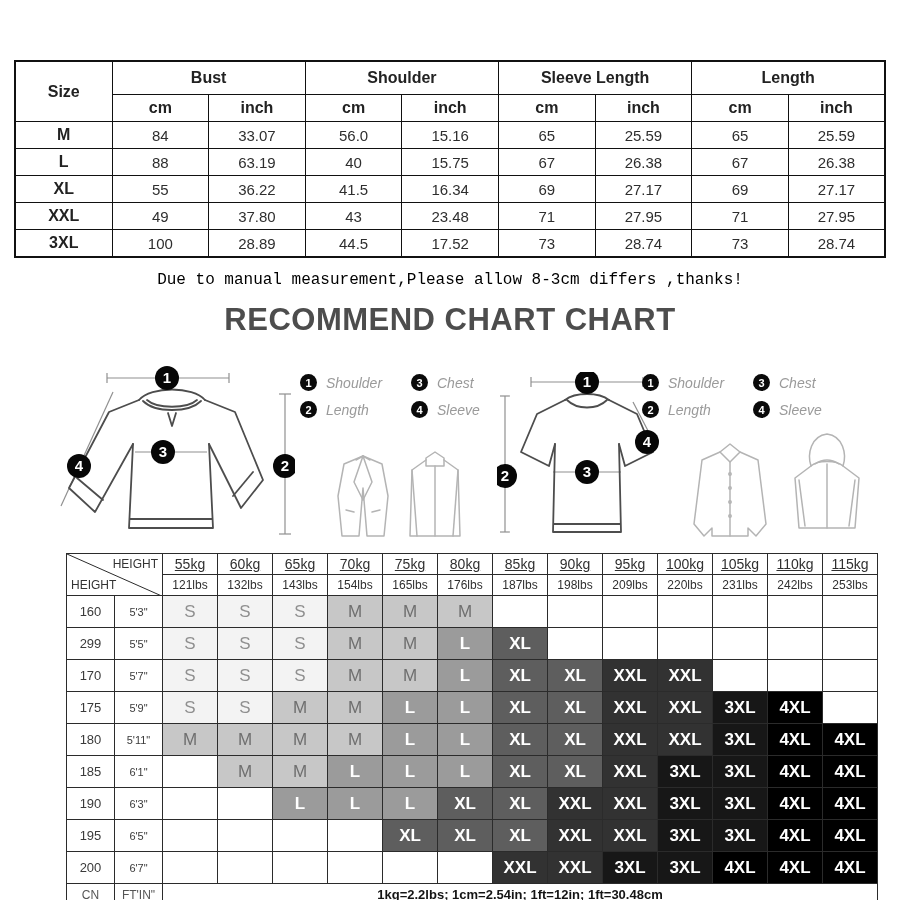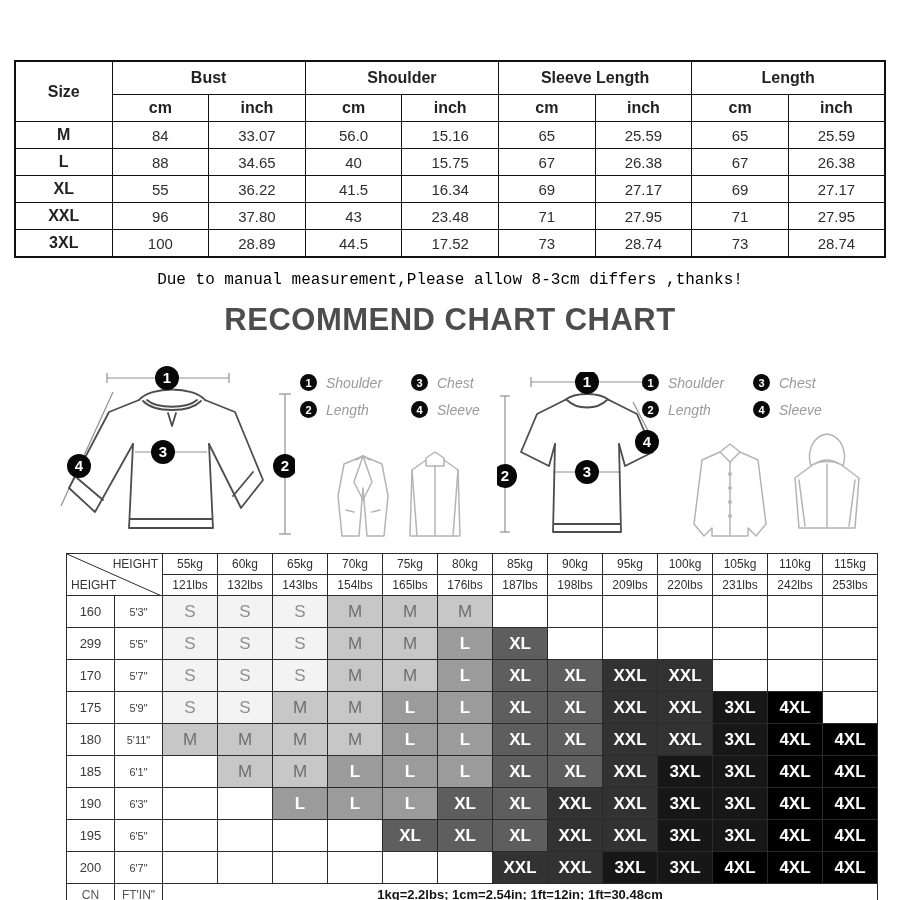--- a/index.html
+++ b/index.html
@@ -39,21 +39,21 @@
     grid-row-gap:10px;grid-column-gap:7px;align-items:center;}
   .cnum{display:inline-flex;width:17px;height:17px;border-radius:50%;background:#0a0a0a;
     color:#fff;font-size:11px;font-weight:bold;align-items:center;justify-content:center;}
   .llabel{font-style:italic;color:#9a9a9a;font-size:14px;}
 
   
   #matrix-wrap{left:66px;top:553px;width:812px;}
   #matrix{border-collapse:collapse;table-layout:fixed;width:812px;border:1px solid #2b2b2b;}
   #matrix td{border:1px solid #2b2b2b;text-align:center;vertical-align:middle;
     padding:0;overflow:hidden;white-space:nowrap;}
-  #matrix td.kg{height:20px;font-size:12px;color:#2f2f2f;}
+  #matrix td.kg{height:20px;font-size:14px;color:#2f2f2f;text-decoration:underline;}
   #matrix td.lbs{height:20px;font-size:12px;color:#2f2f2f;}
   #matrix td.hcn{font-size:13px;color:#3a3a3a;}
   #matrix td.hft{font-size:11px;color:#3a3a3a;}
   #matrix tr.mrow td{height:31px;}
   #matrix td.size-cell{font-size:17px;}
   #matrix td.corner{position:relative;}
   #matrix .corner-top{position:absolute;top:3px;right:4px;font-size:12px;color:#333;}
   #matrix .corner-bottom{position:absolute;bottom:3px;left:4px;font-size:12px;color:#333;}
   #matrix .diag{position:absolute;left:0;top:0;}
   #matrix tr.frow td{height:21px;border-bottom:1px solid #b5b5b5;}
@@ -101,42 +101,42 @@
           <td>56.0</td>
           <td>15.16</td>
           <td>65</td>
           <td>25.59</td>
           <td>65</td>
           <td>25.59</td>
         </tr>
         <tr>
           <td class="hdr">L</td>
           <td>88</td>
-          <td>34.65</td>
+          <td>63.19</td>
           <td>40</td>
           <td>15.75</td>
           <td>67</td>
           <td>26.38</td>
           <td>67</td>
           <td>26.38</td>
         </tr>
         <tr>
           <td class="hdr">XL</td>
           <td>55</td>
           <td>36.22</td>
           <td>41.5</td>
           <td>16.34</td>
           <td>69</td>
           <td>27.17</td>
           <td>69</td>
           <td>27.17</td>
         </tr>
         <tr>
           <td class="hdr">XXL</td>
-          <td>96</td>
+          <td>49</td>
           <td>37.80</td>
           <td>43</td>
           <td>23.48</td>
           <td>71</td>
           <td>27.95</td>
           <td>71</td>
           <td>27.95</td>
         </tr>
         <tr>
           <td class="hdr">3XL</td>

